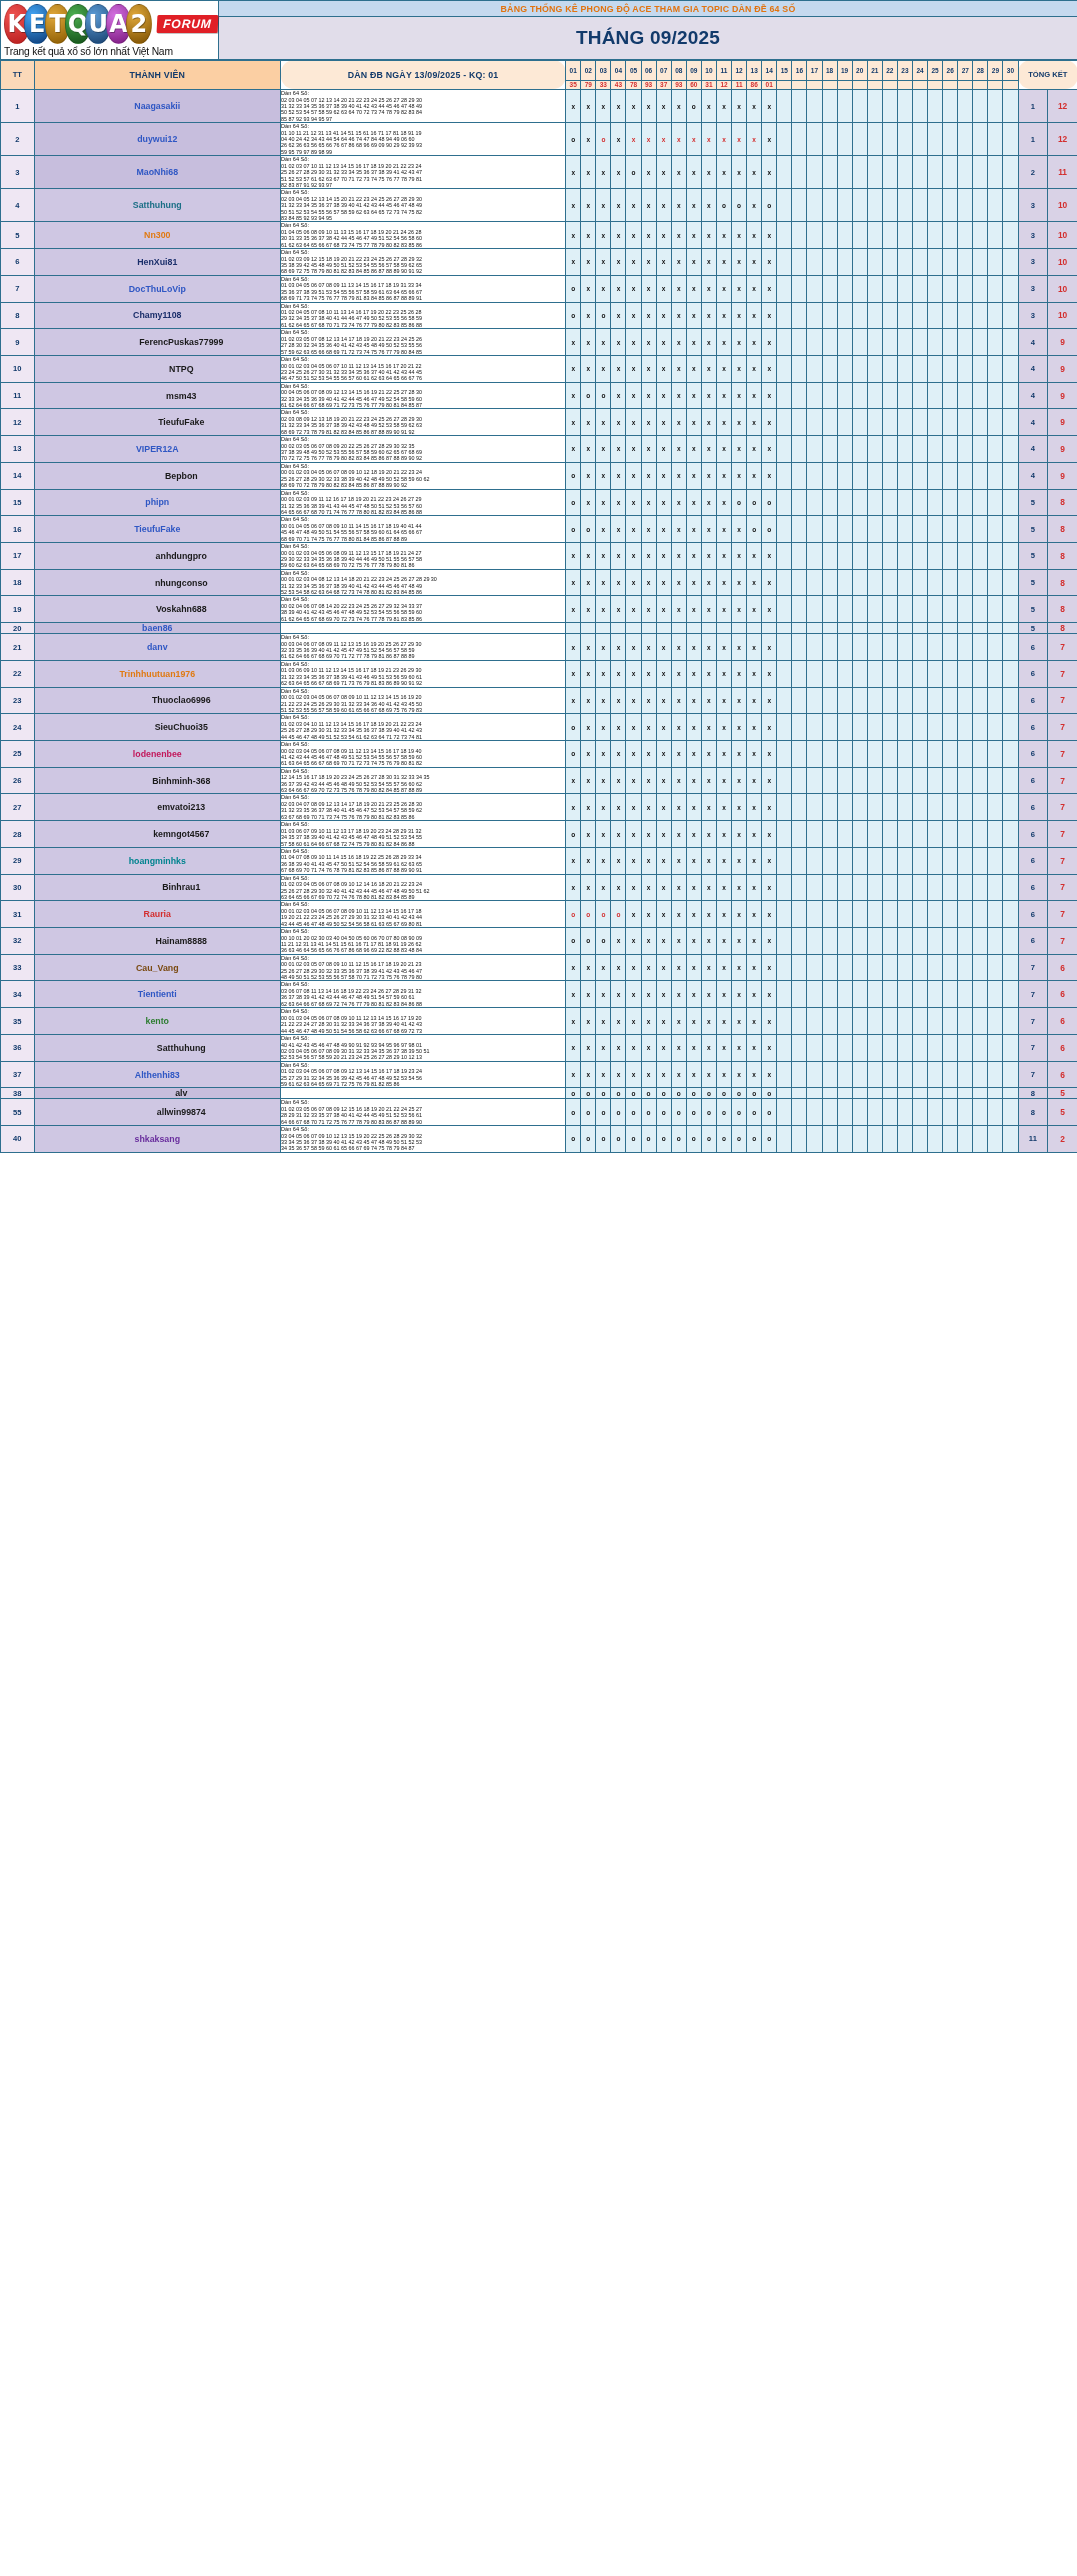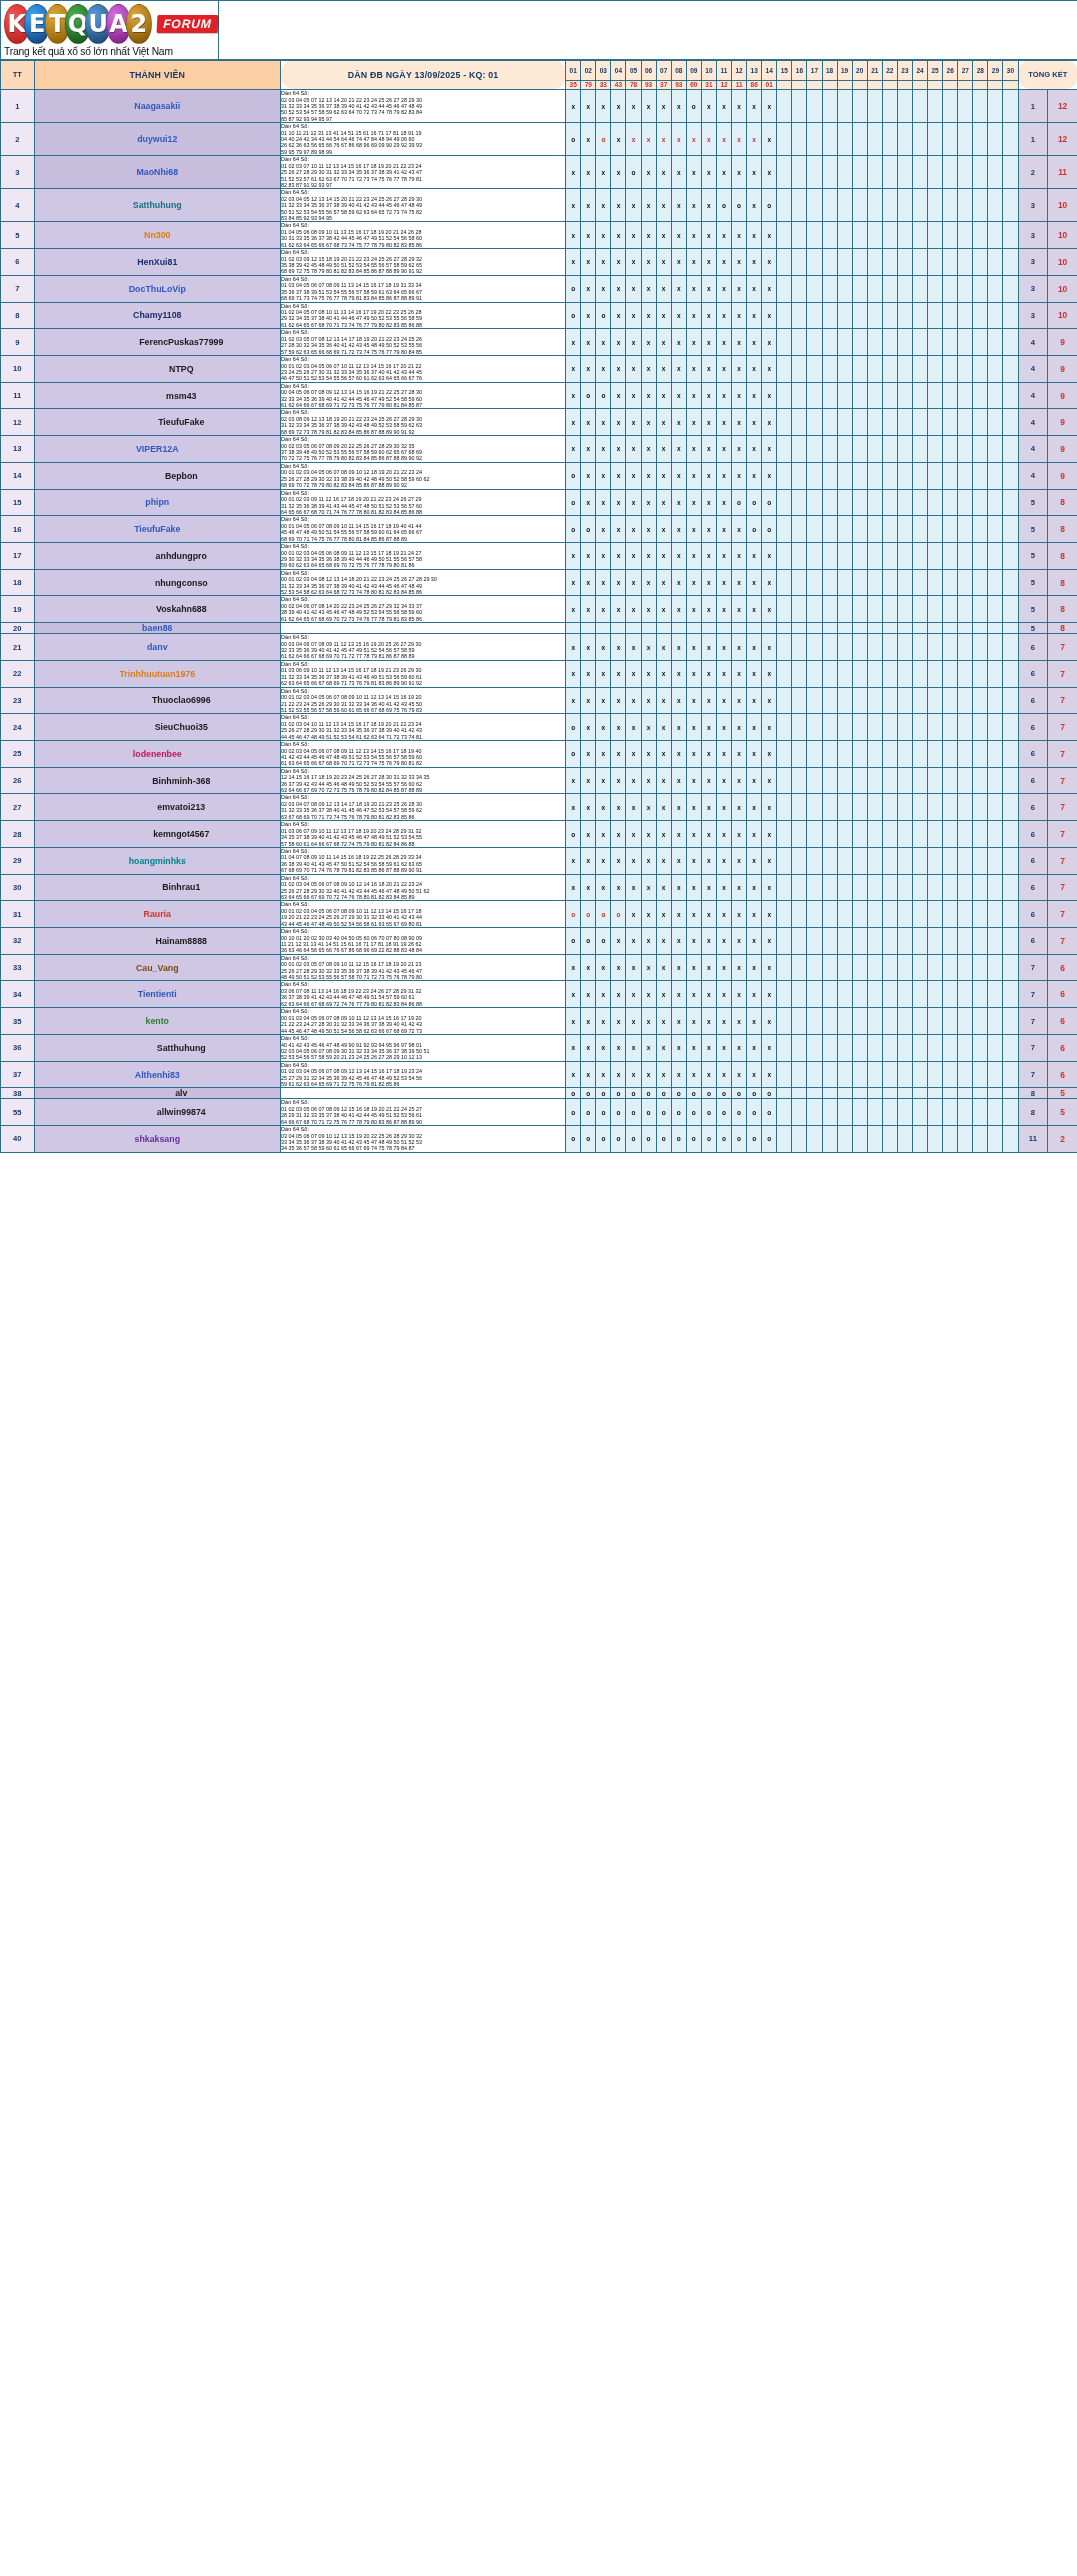--- a/index.html
+++ b/index.html
@@ -107,20 +107,24 @@
         <span class="ball b2">E</span>
         <span class="ball b3">T</span>
         <span class="ball b4">Q</span>
         <span class="ball b5">U</span>
         <span class="ball b6">A</span>
         <span class="ball b7">2</span>
         <span class="forum-badge">FORUM</span>
       </div>
       <div class="tagline">Trang kết quả xổ số lớn nhất Việt Nam</div>
     </div>
+    <div class="titlecol">
+      <div class="title-band">BẢNG THỐNG KÊ PHONG ĐỘ ACE THAM GIA TOPIC DÀN ĐỀ 64 SỐ</div>
+      <div class="month-band">THÁNG 09/2025</div>
+    </div>
   </div>
 
   <table class="grid">
     <thead>
       <tr class="hdr-main">
         <th class="h-tt" rowspan="2">TT</th>
         <th class="h-mem" rowspan="2">THÀNH VIÊN</th>
         <th class="h-dan" rowspan="2">DÀN ĐB NGÀY 13/09/2025 - KQ: 01</th>
         <th class="h-day">01</th>
         <th class="h-day">02</th>

